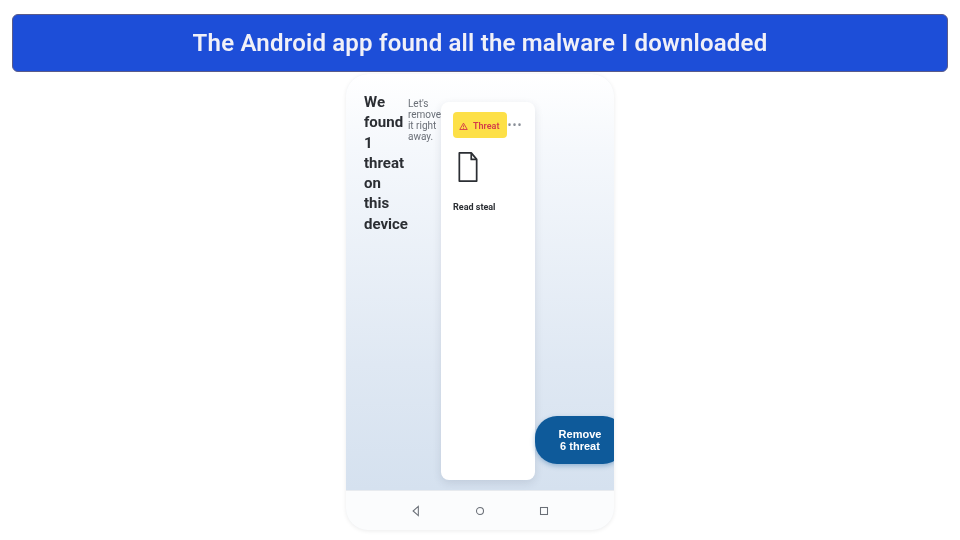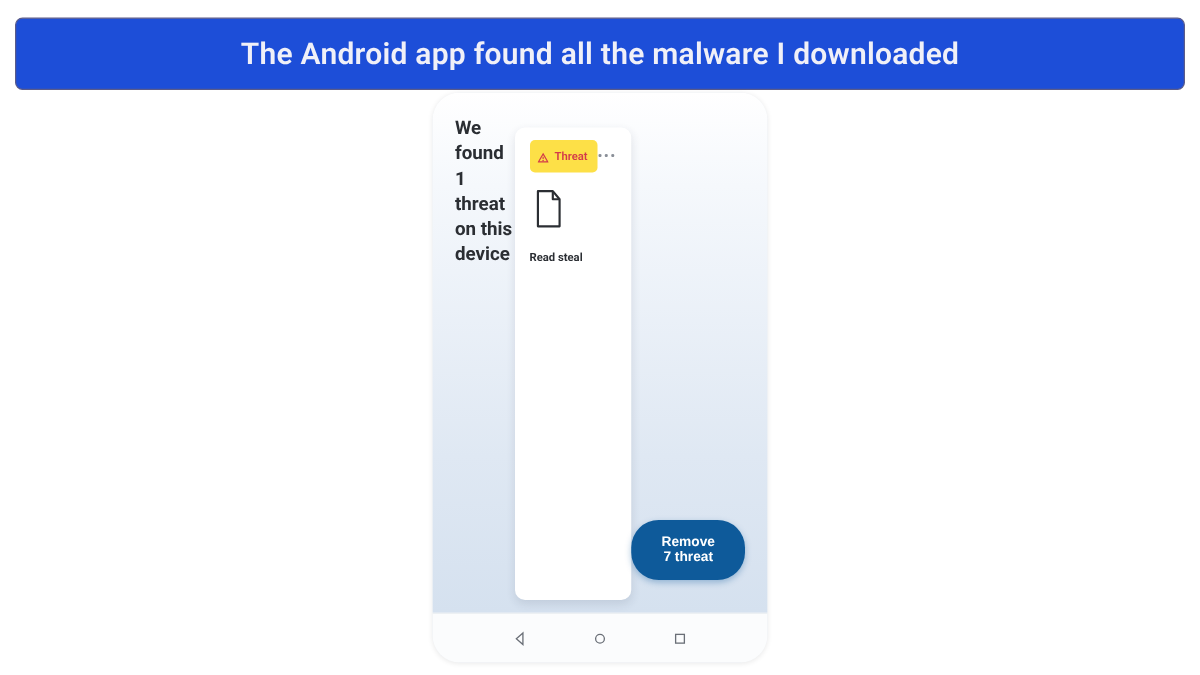--- a/index.html
+++ b/index.html
@@ -158,20 +158,21 @@
 <body>
 
 <div class="caption-bar">
   <span class="txt">The Android app found all the malware I downloaded</span>
 </div>
 
 <div class="phone">
   <div class="screen">
 
     <div class="heading">We found 1 threat on this device</div>
+    <div class="subheading">Let's remove it right away.</div>
 
     <div class="card">
       <div class="card-top">
         <span class="badge">
           <span>
             <svg viewBox="0 0 24 24" fill="none" stroke="#d33a4a" stroke-width="2.4">
               <path d="M12 3 L22 20 L2 20 Z"></path>
               <line x1="12" y1="9" x2="12" y2="14"></line>
               <circle cx="12" cy="17" r="0.6" fill="#d33a4a"></circle>
             </svg>
@@ -189,21 +190,21 @@
           </svg>
         </span>
         <div class="desc-block">
         </div>
       </div>
 
       <a class="read-more">Read steal</a>
     </div>
 
     <div class="button-wrap">
-      <button class="primary-btn">Remove 7 threat</button>
+      <button class="primary-btn">Remove 6 threat</button>
     </div>
   </div>
 
   <div class="navbar">
     <span class="nav-icon">
       <svg viewBox="0 0 24 24" width="14" height="14" fill="none" stroke="#6a6f77" stroke-width="1.8">
         <path d="M16 4 L7 12 L16 20 Z" fill="none"></path>
       </svg>
     </span>
     <span class="nav-icon">

